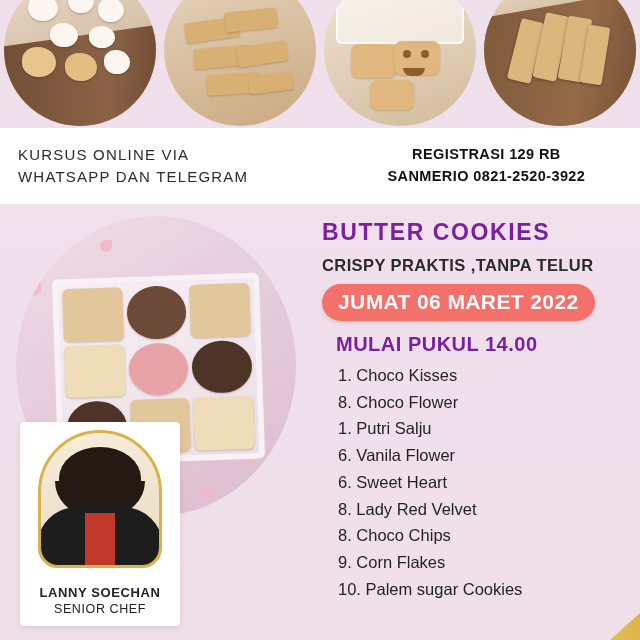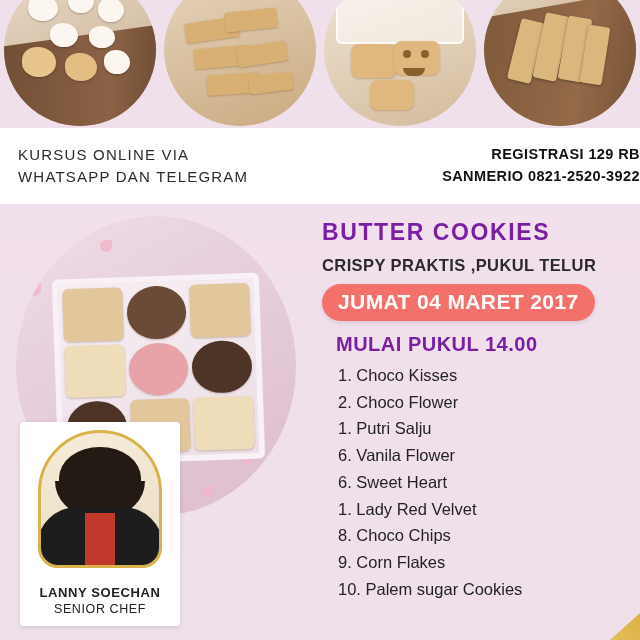--- a/index.html
+++ b/index.html
@@ -75,21 +75,21 @@
   .band-left {
     padding-left: 18px;
     width: 52%;
   }
   .band-left div {
     font-size: 15px; letter-spacing: 1.2px; color: #2b2b2b;
     line-height: 1.45;
   }
   .band-right {
     width: 48%;
-    text-align: right;
+    text-align: center;
   }
   .band-right div {
     font-size: 14.5px; font-weight: bold; color: #111;
     letter-spacing: .4px; line-height: 1.5;
   }
 
   
   .left-col {
     position: absolute; top: 204px; left: 0;
     width: 312px; height: 436px;
@@ -305,33 +305,33 @@
       <div class="chef-name">LANNY SOECHAN</div>
       <div class="chef-role">SENIOR CHEF</div>
     </div>
   </div>
 
   <div class="right-col">
     <div class="title">
       <div>BUTTER COOKIES</div>
     </div>
 
-    <div class="subtitle">CRISPY PRAKTIS ,PUKUL TELUR</div>
-
-    <div class="date-pill">JUMAT 04 MARET 2017</div>
+    <div class="subtitle">CRISPY PRAKTIS ,TANPA TELUR</div>
+
+    <div class="date-pill">JUMAT 06 MARET 2022</div>
 
     <div class="time">MULAI PUKUL 14.00</div>
 
     <ul class="menu-list">
       <li>1. Choco Kisses</li>
-      <li>2. Choco Flower</li>
+      <li>8. Choco Flower</li>
       <li>1. Putri Salju</li>
       <li>6. Vanila Flower</li>
       <li>6. Sweet Heart</li>
-      <li>1. Lady Red Velvet</li>
+      <li>8. Lady Red Velvet</li>
       <li>8. Choco Chips</li>
       <li>9. Corn Flakes</li>
       <li>10. Palem sugar Cookies</li>
 
     </ul>
 
     <div class="ribbon"></div>
   </div>
 
 </div>

